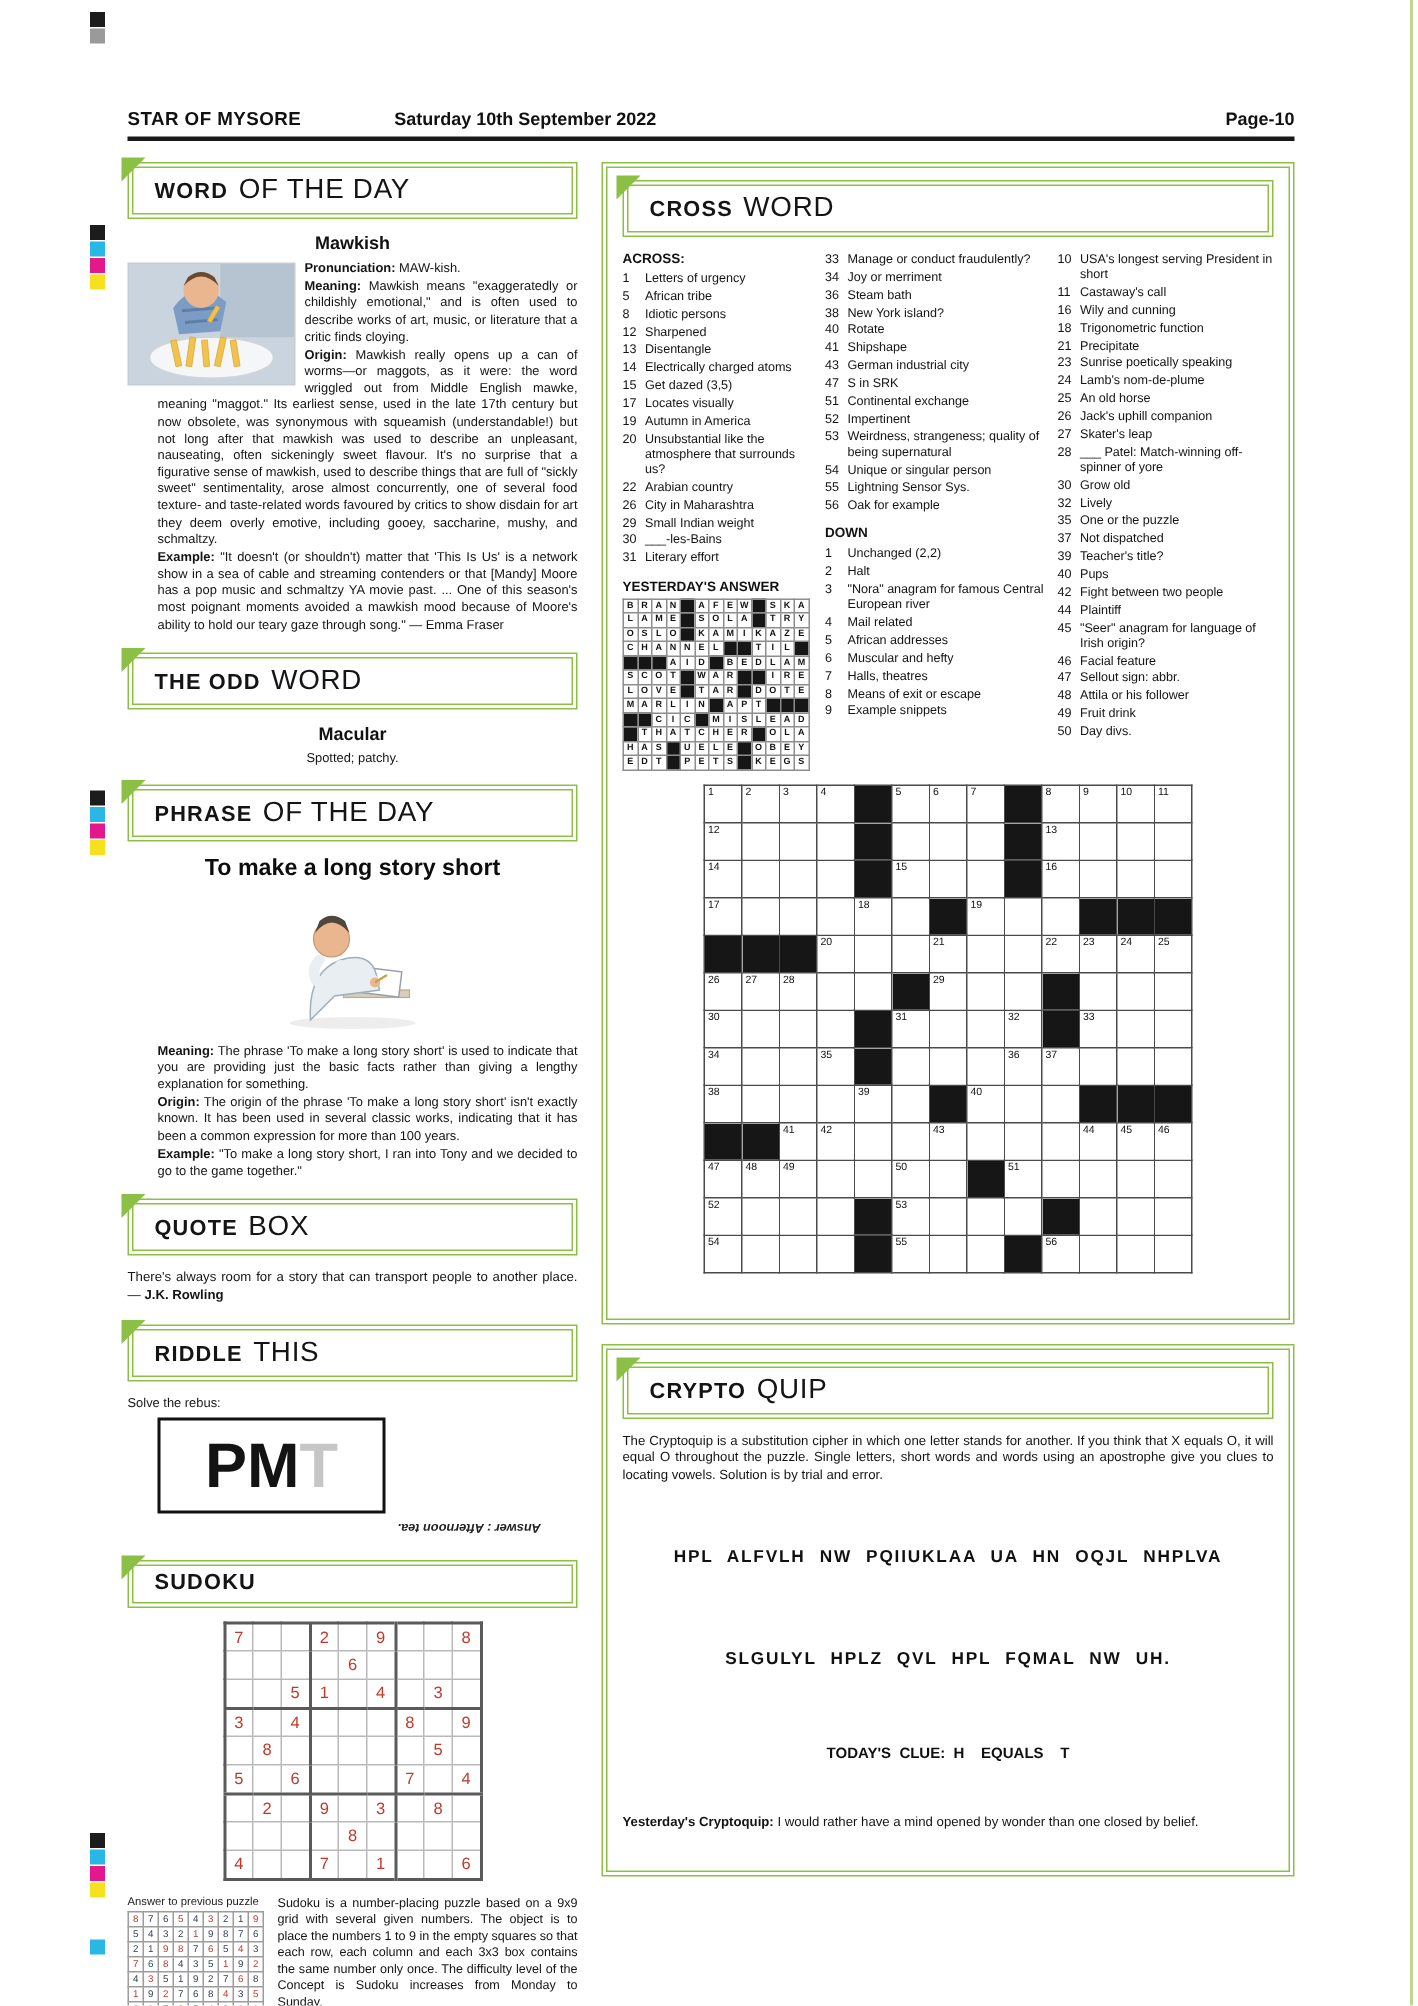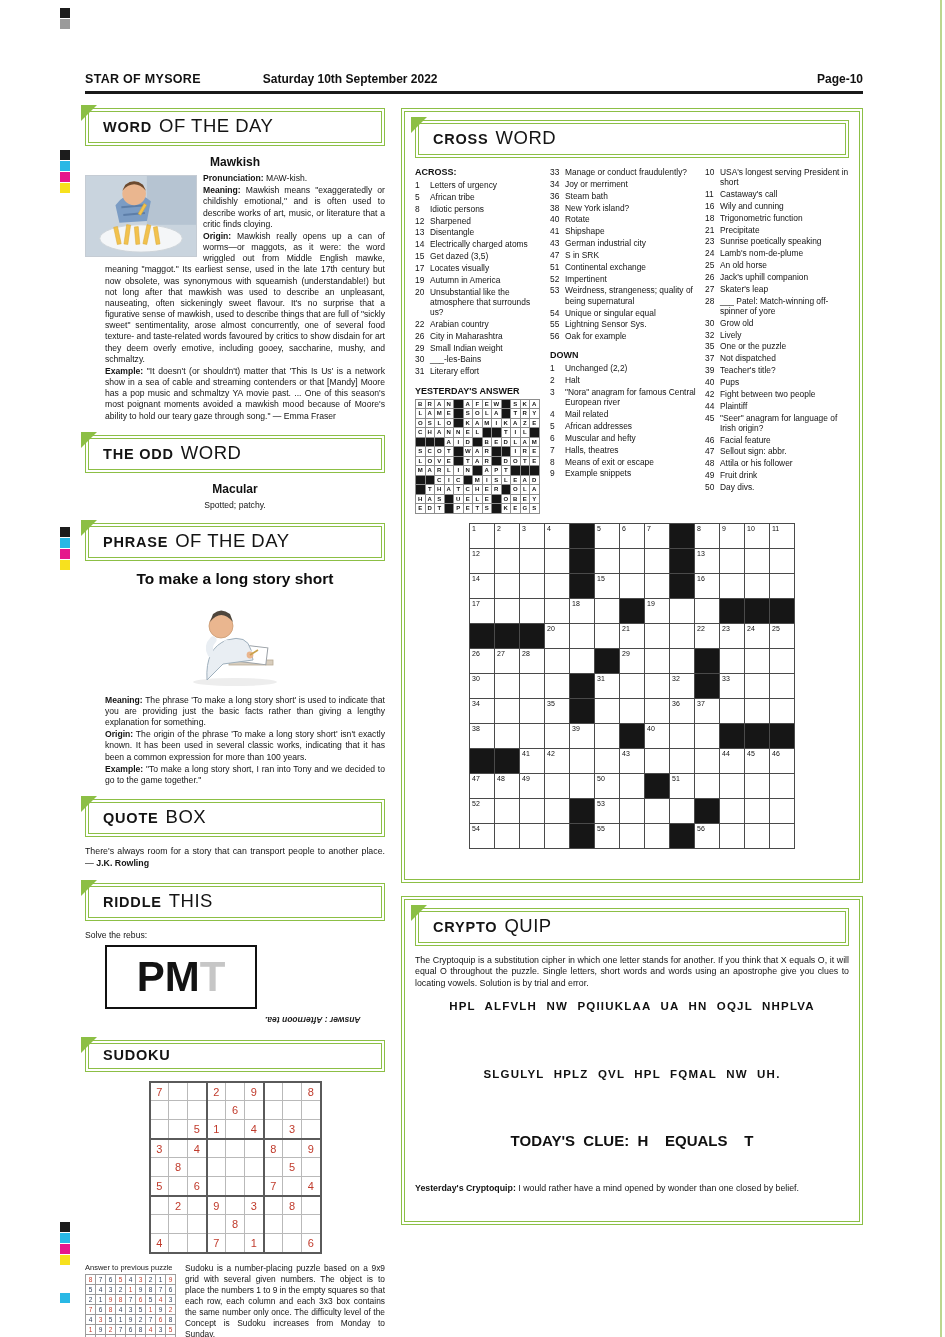--- a/index.html
+++ b/index.html
@@ -80,23 +80,23 @@
   .minit td.blk { background: #161616; }
 
   .cwt { border-collapse: collapse; margin: 9px auto 2px; border: 1.5px solid #333; }
   .cwt td { width: 25px; height: 25px; border: 1px solid #4a4a4a; position: relative; background: #fff; padding: 0; }
   .cwt td.blk { background: #161616; }
   .cwt .cn { position: absolute; top: 0; left: 2px; font-size: 7px; line-height: 9px; color: #111; }
 
   
   .cq-intro { font-size: 8.8px; line-height: 1.35; text-align: justify; color: #141414; margin-top: 2px; }
   .cipher { text-align: center; font-weight: bold; font-size: 11.5px; letter-spacing: 1.2px; word-spacing: 5px; color: #101010; }
-  .cipher.l1 { margin-top: 10px; }
+  .cipher.l1 { margin-top: 42px; }
   .cipher.l2 { margin-top: 56px; }
-  .cq-clue { text-align: center; font-weight: bold; font-size: 15px; white-space: pre; color: #101010; margin-top: 52px; }
+  .cq-clue { text-align: center; font-weight: bold; font-size: 10px; white-space: pre; color: #101010; margin-top: 52px; }
   .cq-foot { font-size: 8.8px; color: #141414; margin-top: 34px; }
 </style>
 </head>
 <body style="--green: #8cbf45; --black_cell: #161616; --given_red: #c03a2b; --cyan: #29b8e5; --magenta: #e5178c; --yellow: #f7e11e; --ink: #141414;">
 
 <div class="sheet">
   <div class="edge-right"></div>
 
   <div class="reg" style="top:8px">
     <div class="sq" style="background:#1c1c1c"></div>
@@ -741,21 +741,21 @@
                   <div class="clue">
                     <span class="cnum">52</span>
                     <span class="ctext">Impertinent</span>
                   </div>
                   <div class="clue">
                     <span class="cnum">53</span>
                     <span class="ctext">Weirdness, strangeness; quality of being supernatural</span>
                   </div>
                   <div class="clue">
                     <span class="cnum">54</span>
-                    <span class="ctext">Unique or singular equal</span>
+                    <span class="ctext">Unique or singular person</span>
                   </div>
                   <div class="clue">
                     <span class="cnum">55</span>
                     <span class="ctext">Lightning Sensor Sys.</span>
                   </div>
                   <div class="clue">
                     <span class="cnum">56</span>
                     <span class="ctext">Oak for example</span>
                   </div>
                 </div>

